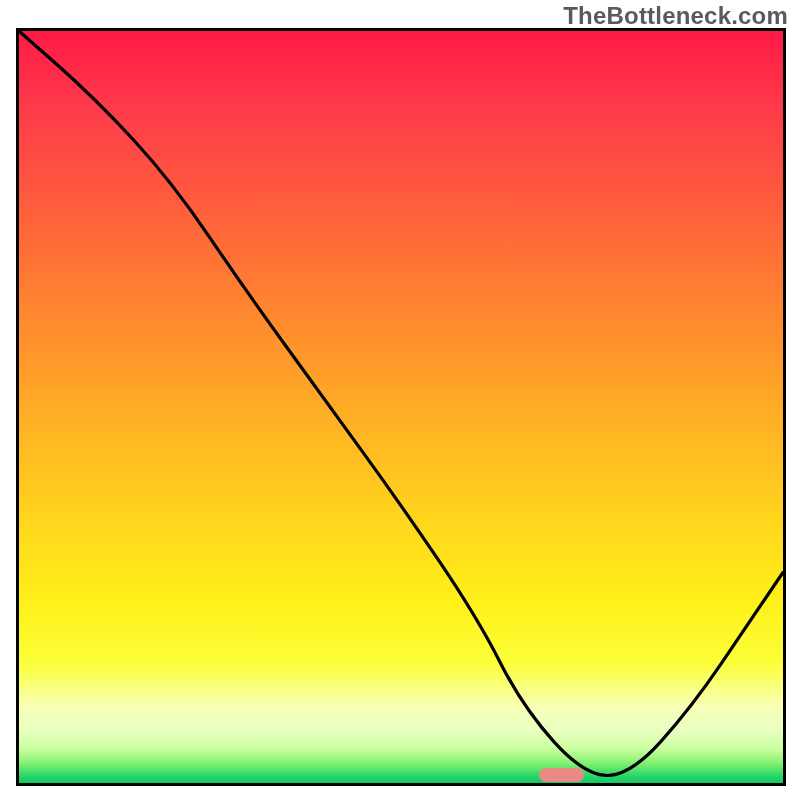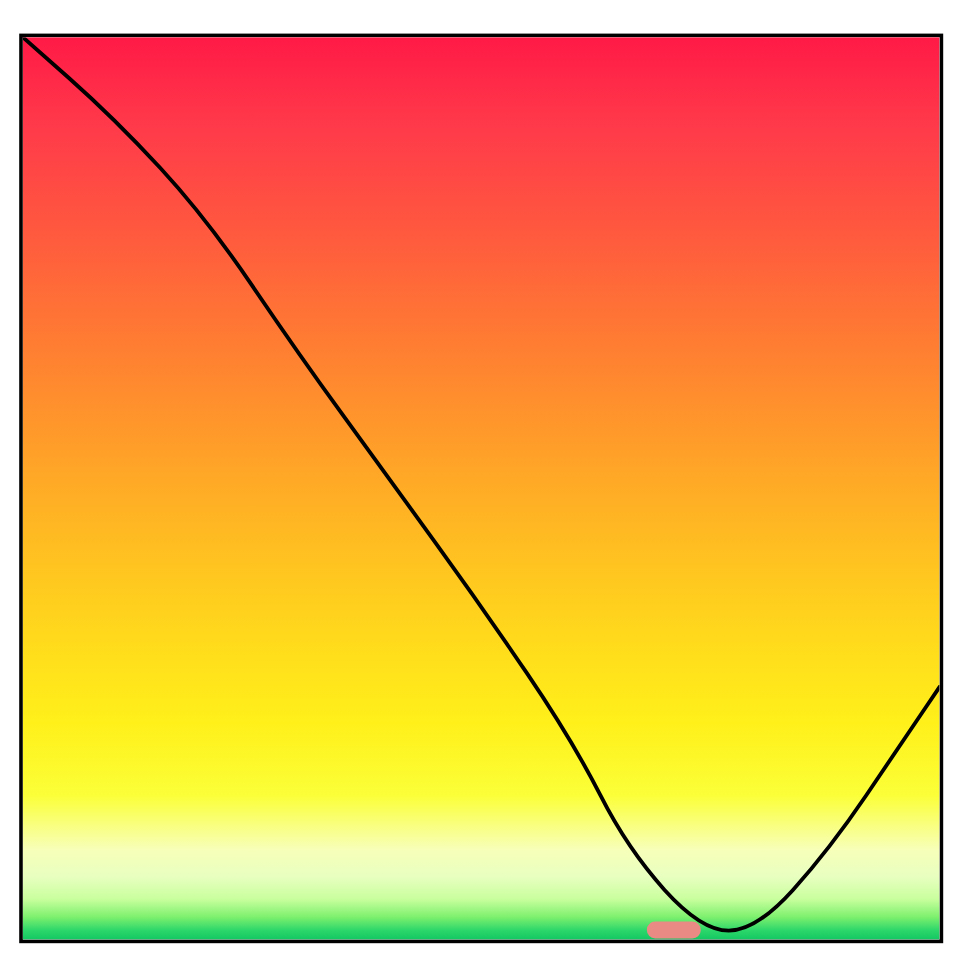--- a/index.html
+++ b/index.html
@@ -84,20 +84,21 @@
     stroke: #000;
     stroke-width: 3.2;
     stroke-linecap: round;
     stroke-linejoin: round;
   }
 </style>
 </head>
 <body>
 
 <div class="frame">
+  <div class="watermark">TheBottleneck.com</div>
 
   <div class="plot-outer">
     <div class="plot-inner">
 
       <div class="gradient"></div>
 
       <div class="marker" id="valley-marker" style="width: 45.84px; left: 519.52px; top: 737.48px; background: rgb(233, 139, 132);"></div>
 
       <svg class="curve" viewBox="0 0 764 752" preserveAspectRatio="none">
         <path id="curve-path" d="M 0.0 0.0 Q 0.0 0.0 38.2 33.8 Q 76.4 67.7 114.6 109.0 Q 152.8 150.4 191.0 206.8 Q 229.2 263.2 267.4 315.8 Q 305.6 368.5 343.8 421.1 Q 382.0 473.8 420.2 530.2 Q 458.4 586.6 481.3 631.7 Q 504.2 676.8 534.8 710.6 Q 565.4 744.5 588.3 744.5 Q 611.2 744.5 641.8 710.6 Q 672.3 676.8 702.9 631.7 Q 733.4 586.6 748.7 564.0 T 764.0 541.4"></path>

